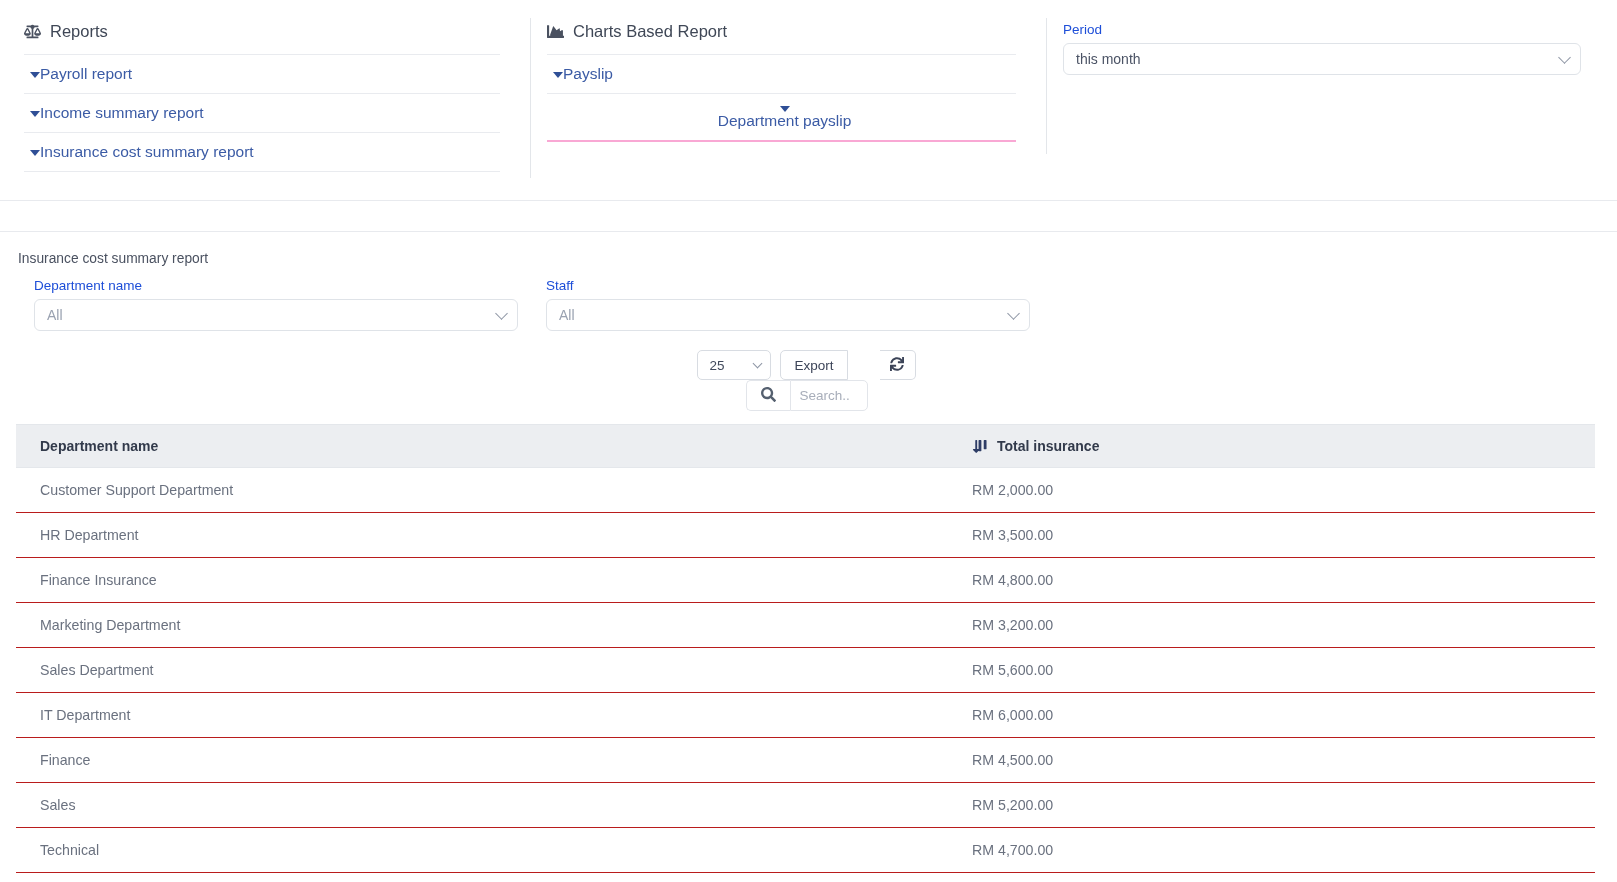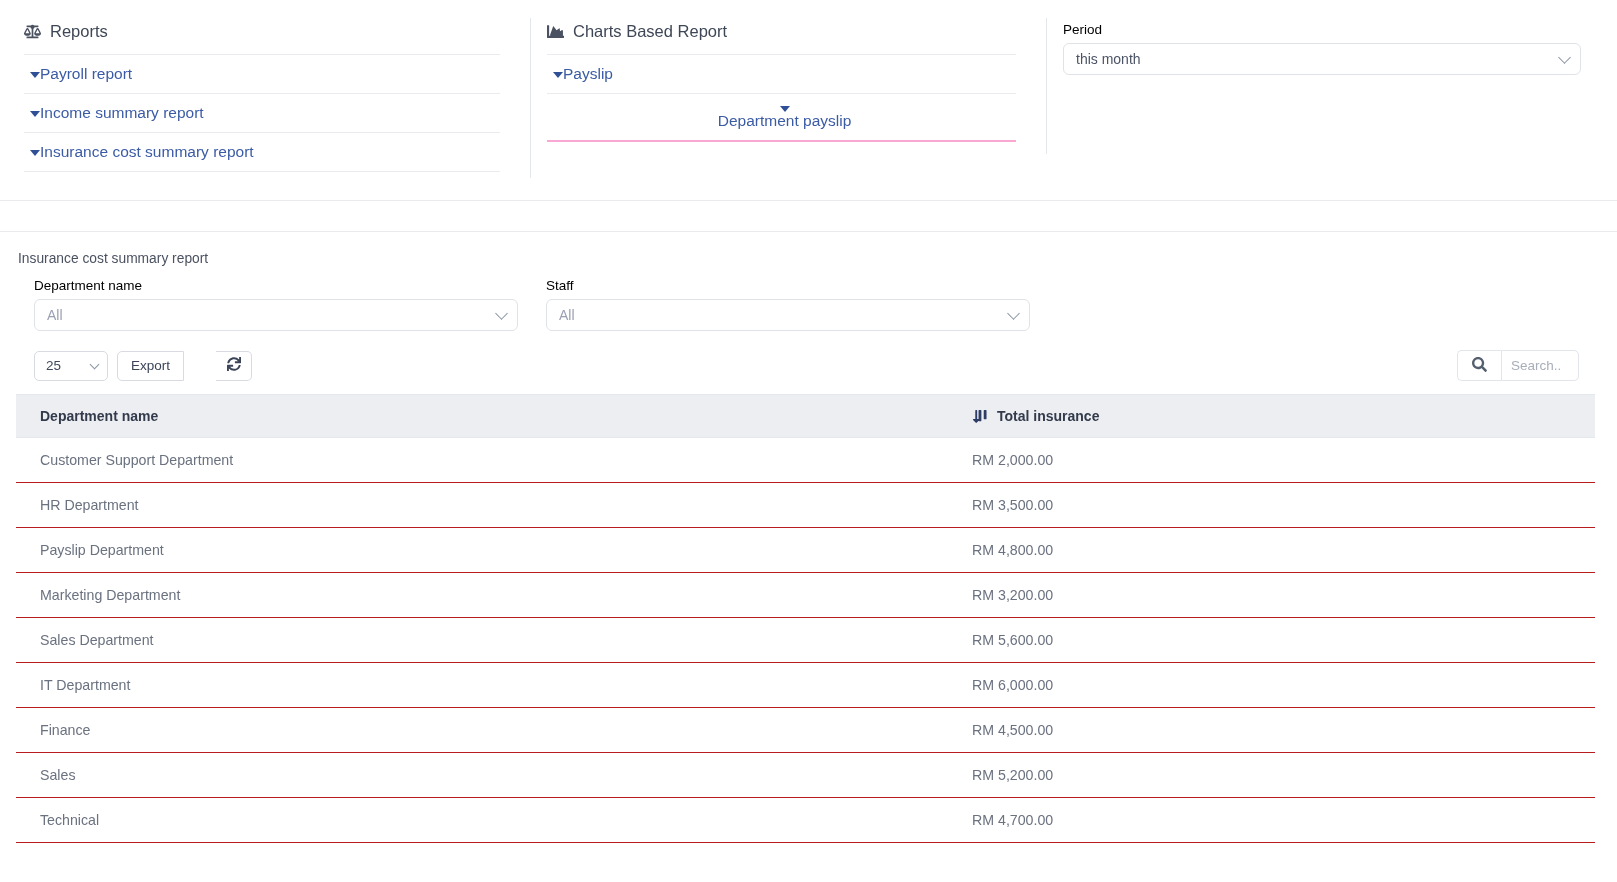--- a/index.html
+++ b/index.html
@@ -45,21 +45,21 @@
   .caret-down {
     width: 0; height: 0; flex: none;
     border-left: 5px solid transparent;
     border-right: 5px solid transparent;
     border-top: 6px solid #2f4f96;
     margin-top: 2px;
   }
   .col-reports .rep-link:last-child { border-bottom: 1px solid #e9ebef; }
   .col-charts  .rep-link:last-child { border-bottom: 2px solid #f9a8d4; flex-direction: column; }
 
-  .field-label { font-size: 13.5px; color: #000000; margin-bottom: 6px; }
+  .field-label { font-size: 13.5px; color: #1d4ed8; margin-bottom: 6px; }
   .sel {
     position: relative;
     height: 32px;
     border: 1px solid #dfe3e8;
     border-radius: 6px;
     background: #fff;
     display: flex; align-items: center;
     padding: 0 30px 0 12px;
     font-size: 14px;
     color: #4b5365;
@@ -79,21 +79,21 @@
 
   
   .report-body { padding: 19px 22px 0 16px; }
   .report-title { font-size: 13.8px; color: #4a5160; margin: 0 0 12px 2px; }
 
   .filters { display: flex; gap: 28px; padding-left: 18px; }
   .filter-group { width: 484px; }
 
   .toolbar {
     display: flex; align-items: center; justify-content: space-between;
-    margin-top: 19px; padding-left: 18px; padding-right: 16px;
+    margin-top: 19px; padding-left: 18px; padding-right: 16px; flex-direction: column;
   }
   .toolbar-left { display: flex; align-items: center; gap: 9px; }
 
   .pagesize {
     position: relative;
     height: 30px; width: 74px;
     border: 1px solid #d8dce2; border-radius: 5px;
     background: #fff;
     display: flex; align-items: center;
     padding: 0 22px 0 11px;
@@ -301,21 +301,21 @@
     <tbody id="tbody">
         <tr>
           <td>Customer Support Department</td>
           <td class="amount">RM 2,000.00</td>
         </tr>
         <tr>
           <td>HR Department</td>
           <td class="amount">RM 3,500.00</td>
         </tr>
         <tr>
-          <td>Payslip Department</td>
+          <td>Finance Insurance</td>
           <td class="amount">RM 4,800.00</td>
         </tr>
         <tr>
           <td>Marketing Department</td>
           <td class="amount">RM 3,200.00</td>
         </tr>
         <tr>
           <td>Sales Department</td>
           <td class="amount">RM 5,600.00</td>
         </tr>

